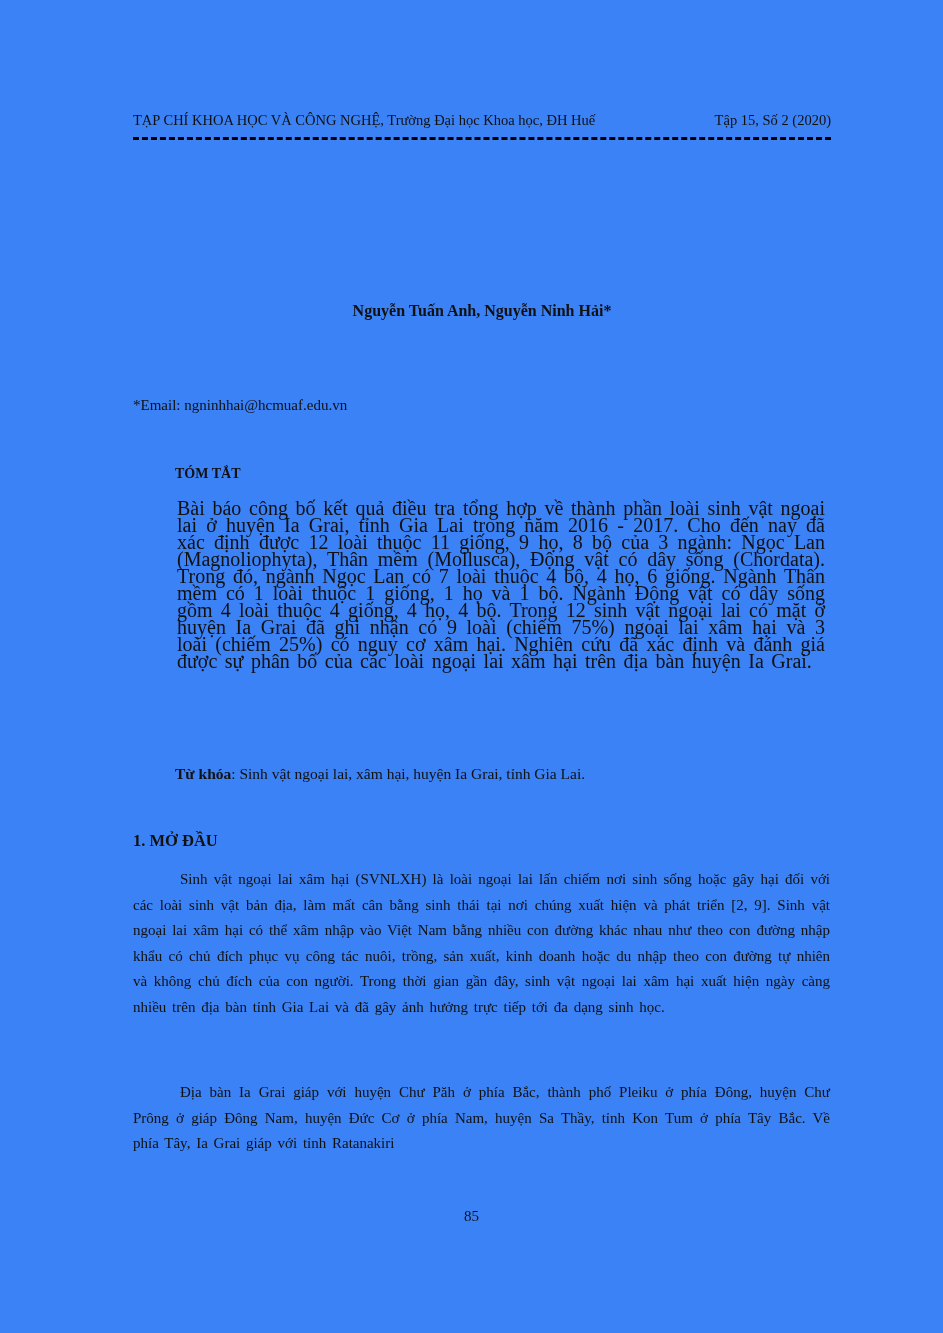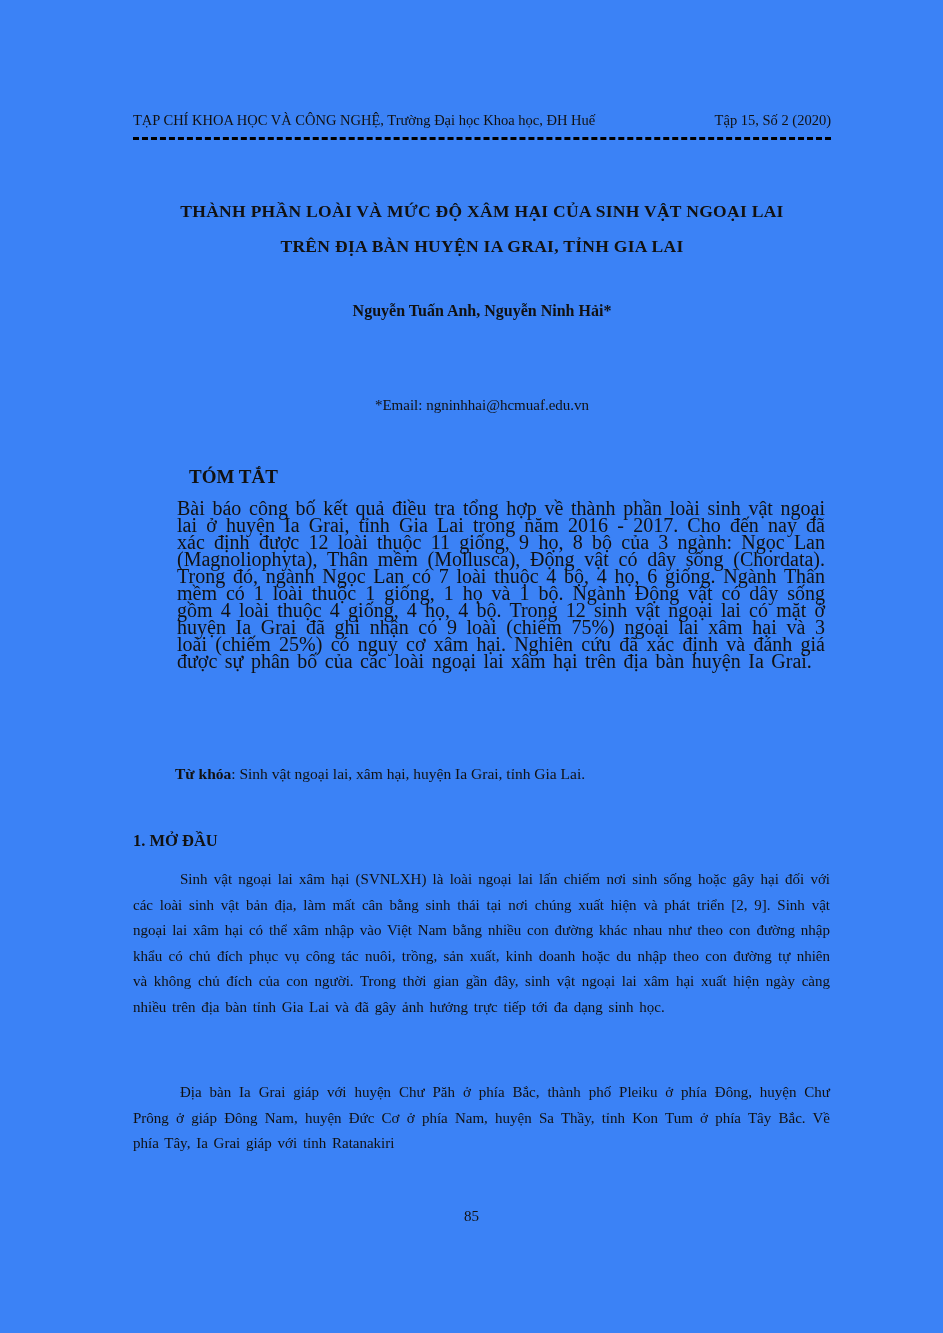--- a/index.html
+++ b/index.html
@@ -61,40 +61,40 @@
     right: 112px;
     top: 362px;
     text-align: center;
     font-size: 15px;
   }
 
   .email {
     left: 133px;
     right: 112px;
     top: 397px;
-    text-align: center;
+    text-align: left;
     font-size: 15px;
   }
 
   .dates {
     left: 133px;
     right: 112px;
     top: 431px;
     text-align: center;
     font-style: italic;
     font-size: 14.8px;
     white-space: nowrap;
   }
 
   
   .abstract-heading {
-    left: 189px;
+    left: 175px;
     top: 466px;
     font-weight: bold;
-    font-size: 19px;
+    font-size: 14px;
   }
   .abstract-body {
     left: 177px;
     width: 648px;
     top: 500px;
     text-align: justify;
     font-size: 20px;
     line-height: 17px;
     word-spacing: 2.5px;
   }
@@ -137,24 +137,20 @@
 </head>
 <body>
 
 <div class="page">
 
   <div class="abs journal-header">
     <span class="journal-name">TẠP CHÍ KHOA HỌC VÀ CÔNG NGHỆ, Trường Đại học Khoa học, ĐH Huế</span>
     <span class="journal-issue">Tập 15, Số 2 (2020)</span>
   </div>
 
-  <div class="abs paper-title">
-    <div>THÀNH PHẦN LOÀI VÀ MỨC ĐỘ XÂM HẠI CỦA SINH VẬT NGOẠI LAI</div>
-    <div>TRÊN ĐỊA BÀN HUYỆN IA GRAI, TỈNH GIA LAI</div>
-  </div>
 
   <div class="abs authors">
     <div>Nguyễn Tuấn Anh, Nguyễn Ninh Hải*</div>
   </div>
 
 
   <div class="abs email">*Email: ngninhhai@hcmuaf.edu.vn</div>
 
 
   <div class="abs abstract-heading">TÓM TẮT</div>

